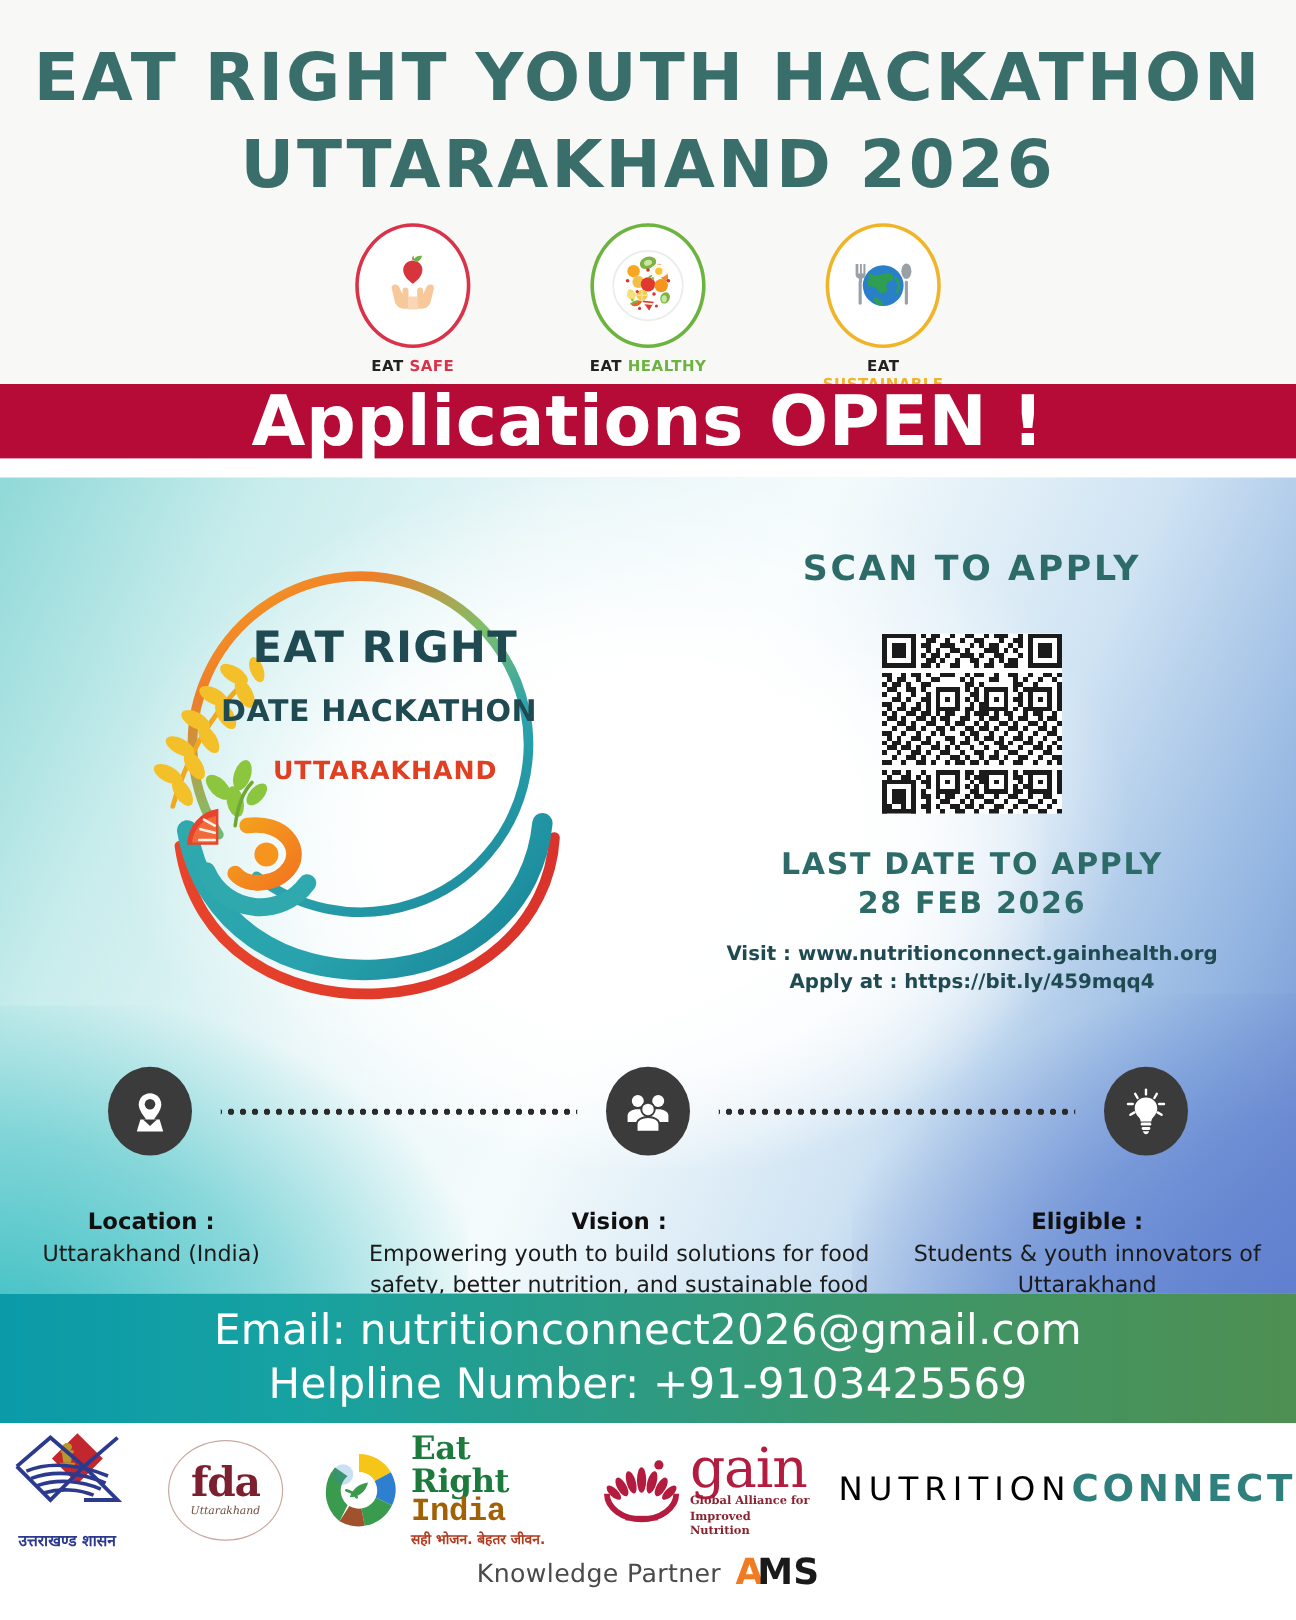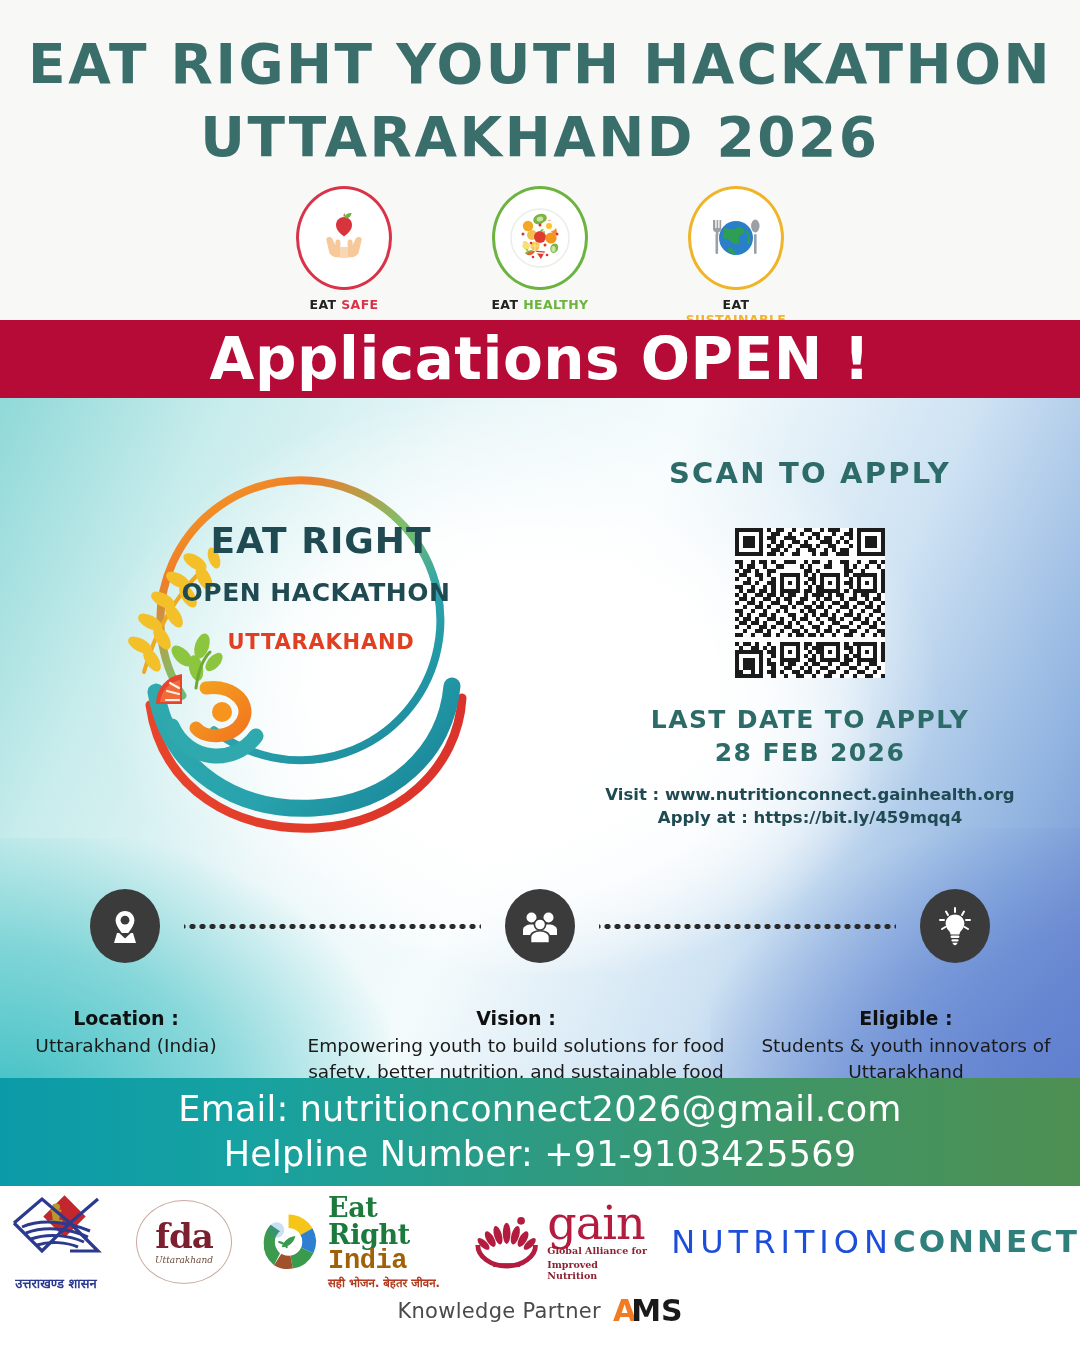--- a/index.html
+++ b/index.html
@@ -46,21 +46,21 @@
     margin-top:7px; font-size:12.5px; font-weight:bold;
     letter-spacing:0.4px; color:#222;
     font-family:"DejaVu Sans", sans-serif;
   }
   .lbl-safe { color:#d9334a; }
   .lbl-healthy { color:#6cb33f; }
   .lbl-sustain { color:#f0b428; }
 
   
   .red-banner {
-    position:absolute; left:0; top:320px; width:1080px; height:78px;
+    position:absolute; left:0; top:320px; width:1080px; height:62px;
     background:#b50b36;
     display:flex; align-items:center; justify-content:center;
   }
   .red-banner-text {
     color:#ffffff; font-size:58px; font-weight:bold;
     letter-spacing:0.5px;
     font-family:"DejaVu Sans", sans-serif;
   }
 
   
@@ -233,21 +233,21 @@
     font-size:46px; color:#b31b3f; font-family:"DejaVu Serif", serif;
     line-height:0.88; letter-spacing:-1px;
   }
   .gain-sub {
     font-size:9.5px; color:#8a2230; font-weight:bold; line-height:1.2; margin-top:2px;
     font-family:"DejaVu Serif", serif;
   }
   
   .nc-logo { text-align:left; line-height:1.02; }
   .nc-l1 {
-    font-size:32px; color:#1d4ed8; letter-spacing:5px;
+    font-size:27px; color:#000000; letter-spacing:5px;
     font-family:"DejaVu Sans", sans-serif;
   }
   .nc-l2 {
     font-size:31px; color:#2f7f7c; font-weight:bold; letter-spacing:3px;
     font-family:"DejaVu Sans", sans-serif;
   }
 
   .kp-row {
     position:absolute; left:0; top:110px; width:1080px;
     display:flex; align-items:center; justify-content:center; gap:12px;
@@ -437,21 +437,21 @@
             <path d="M69 228 L 60 223"></path>
         </g>
 
         <path d="M96 228 C 126 224 142 246 132 262 C 122 278 96 280 86 268" fill="none" stroke="url(#bowlOrange)" stroke-width="13" stroke-linecap="round"></path>
         <circle cx="112" cy="252" r="10" fill="#f7941e"></circle>
 
         <path d="M62 266 C 78 302 124 306 146 276" fill="none" stroke="#2fa9ad" stroke-width="15" stroke-linecap="round"></path>
       </svg>
 
       <div class="logo-l1">EAT RIGHT</div>
-      <div class="logo-l2">OPEN HACKATHON</div>
+      <div class="logo-l2">DATE HACKATHON</div>
       <div class="logo-l3">UTTARAKHAND</div>
     </div>
 
     <div class="apply-col">
       <div class="scan-title">SCAN TO APPLY</div>
 
       <div class="qr-box">
         <svg width="150" height="150" viewBox="0 0 37 37" shape-rendering="crispEdges" aria-hidden="true">
           <rect width="37" height="37" fill="#ffffff"></rect>
           <g fill="#1b1b1b">

